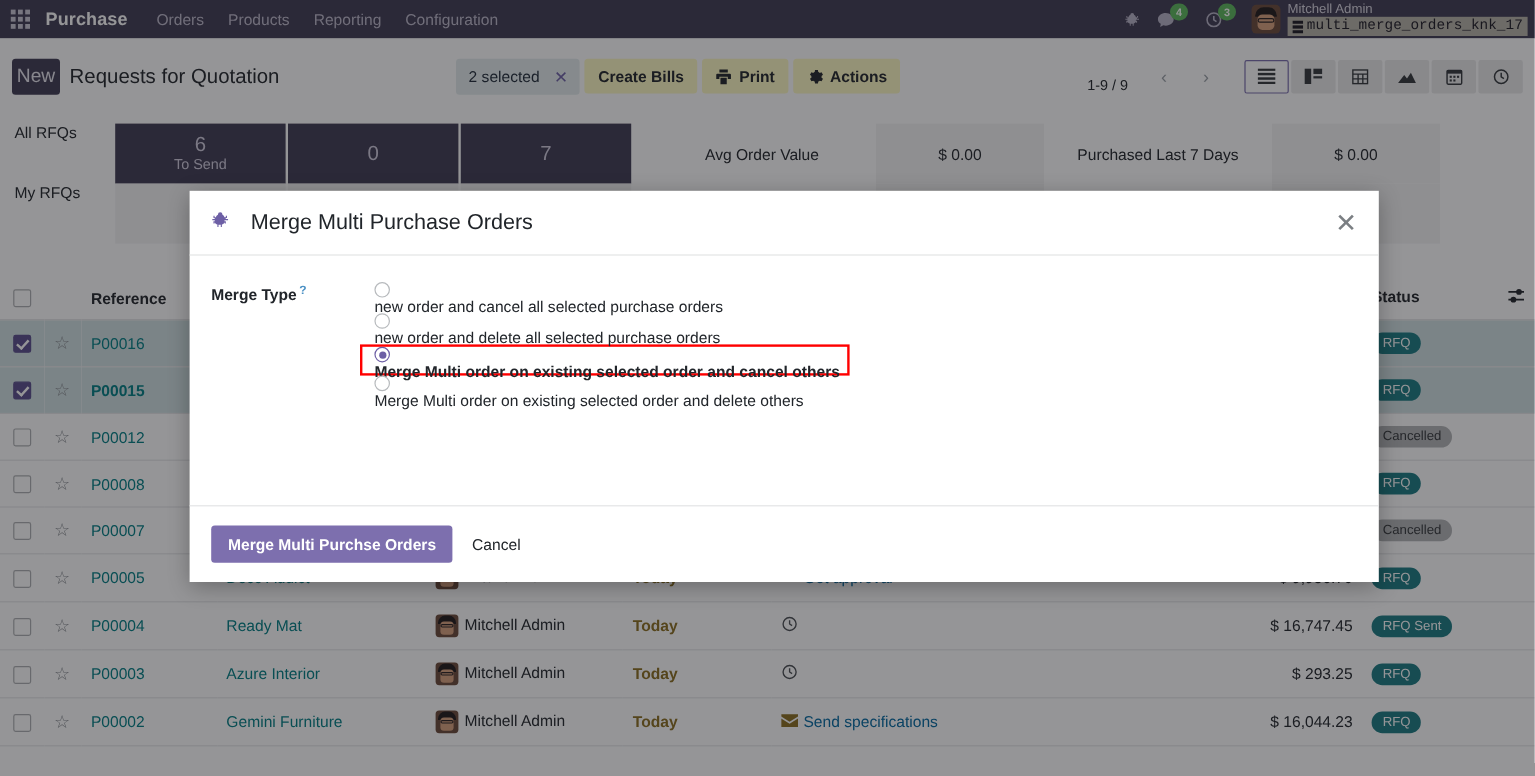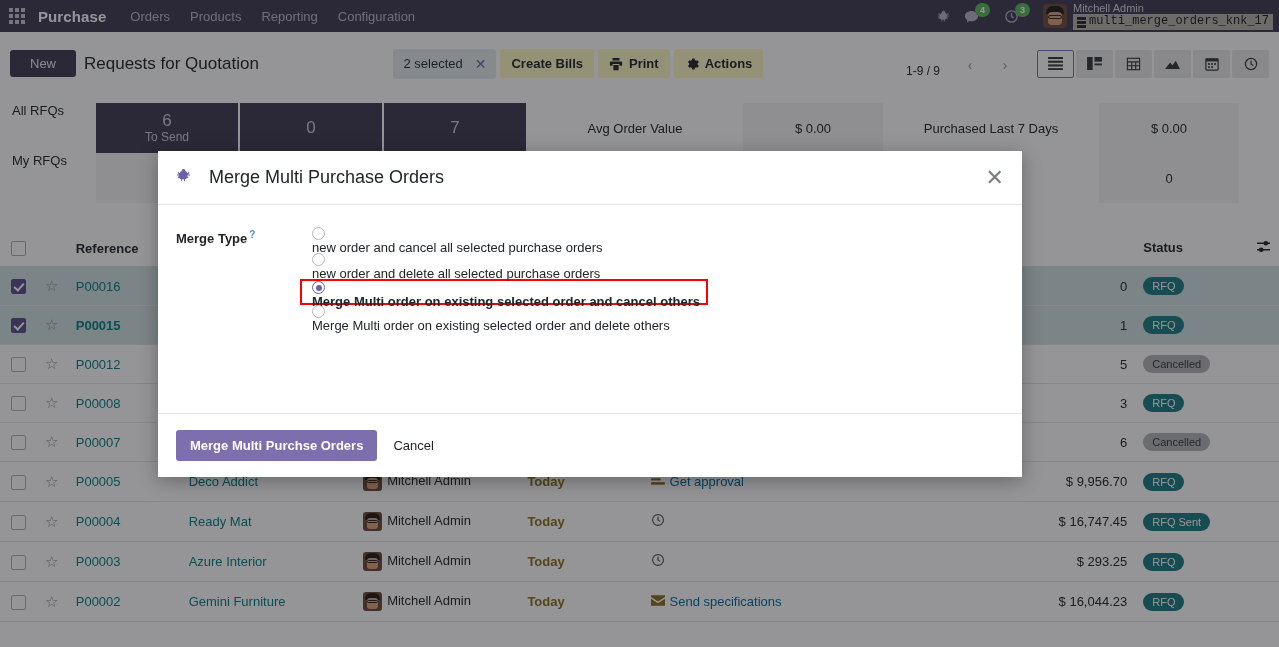--- a/index.html
+++ b/index.html
@@ -56,21 +56,21 @@
     font-size: 12px; padding: 1px 4px; display: flex; align-items: center; gap: 3px;
   }
 
   
   .control {
     position: absolute; top: 32px; left: 0; width: 1279px; height: 63px;
     background: #ffffff; display: flex; align-items: center; padding: 0 10px;
   }
   .btn-new {
     background: #3f3b52; color: #e7e5ee; border: none; border-radius: 3px;
-    font-size: 13px; padding: 6px 20px; margin-right: 8px; cursor: pointer;
+    font-size: 16px; padding: 6px 4px; margin-right: 8px; cursor: pointer;
   }
   .breadcrumb-title { font-size: 17px; color: #21252a; }
   .cp-center { margin-left: auto; display: flex; align-items: center; gap: 4px; }
   .chip-selected {
     background: #e3eced; color: #1f2937; border-radius: 3px; font-size: 13px;
     padding: 7px 10px; display: flex; align-items: center; gap: 12px; cursor: pointer;
   }
   .chip-selected .x { color: #6d5fa5; font-size: 14px; }
   .cp-btn {
     background: #fef9c3; color: #21252a; border: none; border-radius: 3px;
@@ -100,21 +100,21 @@
   .kpi-label { width: 96px; padding-left: 12px; font-size: 13px; color: #21252a; }
   .kpi-cell {
     width: 142px; height: 50px; display: flex; flex-direction: column;
     align-items: center; justify-content: center; margin-right: 2px;
     background: #f4f4f5;
   }
   .kpi-cell.dark { background: #3f3b52; color: #cfcbdd; }
   .kpi-cell .v { font-size: 17px; line-height: 1.1; }
   .kpi-cell .t { font-size: 12px; }
   .kpi-right { flex: 1; display: flex; flex-direction: column; padding-top: 8px; }
-  .kpi-r-row { display: flex; height: 50px; align-items: center; gap: 13px; }
+  .kpi-r-row { display: flex; height: 50px; align-items: center; }
   .kpi-r-label { width: 190px; text-align: center; font-size: 13px; color: #21252a; }
   .kpi-r-val {
     width: 140px; height: 50px; background: #f4f4f5; display: flex;
     align-items: center; justify-content: center; font-size: 13px; color: #21252a;
   }
 
   
   .listwrap { position: absolute; top: 230px; left: 0; width: 1279px; bottom: 0; background: #fff; }
   table.list { width: 1279px; border-collapse: collapse; table-layout: fixed; }
   table.list th {
@@ -164,21 +164,21 @@
     color: #fff; background: #1b7b82;
   }
   .badge.grey { background: #b2b4b6; color: #35383b; }
   .opt-ico { float: right; color: #21252a; cursor: pointer; }
 
   
   .backdrop {
     position: absolute; inset: 0; background: rgba(20,20,25,0.45);
   }
   .modal {
-    position: absolute; left: 158px; top: 151px; width: 864px; height: 326px;
+    position: absolute; left: 158px; top: 159px; width: 991px; height: 326px;
     background: #fff; box-shadow: 0 4px 18px rgba(0,0,0,.3); display: flex; flex-direction: column;
   }
   .modal-head {
     height: 54px; display: flex; align-items: center; padding: 0 18px;
     border-bottom: 1px solid #e3e4e5;
   }
   .modal-bugicon { color: #6d5fa5; font-size: 16px; margin-right: 18px; }
   .modal-title { font-size: 18px; color: #21252a; }
   .modal-x {
     margin-left: auto; color: #7b7f83; font-size: 22px; line-height: 1; cursor: pointer;

